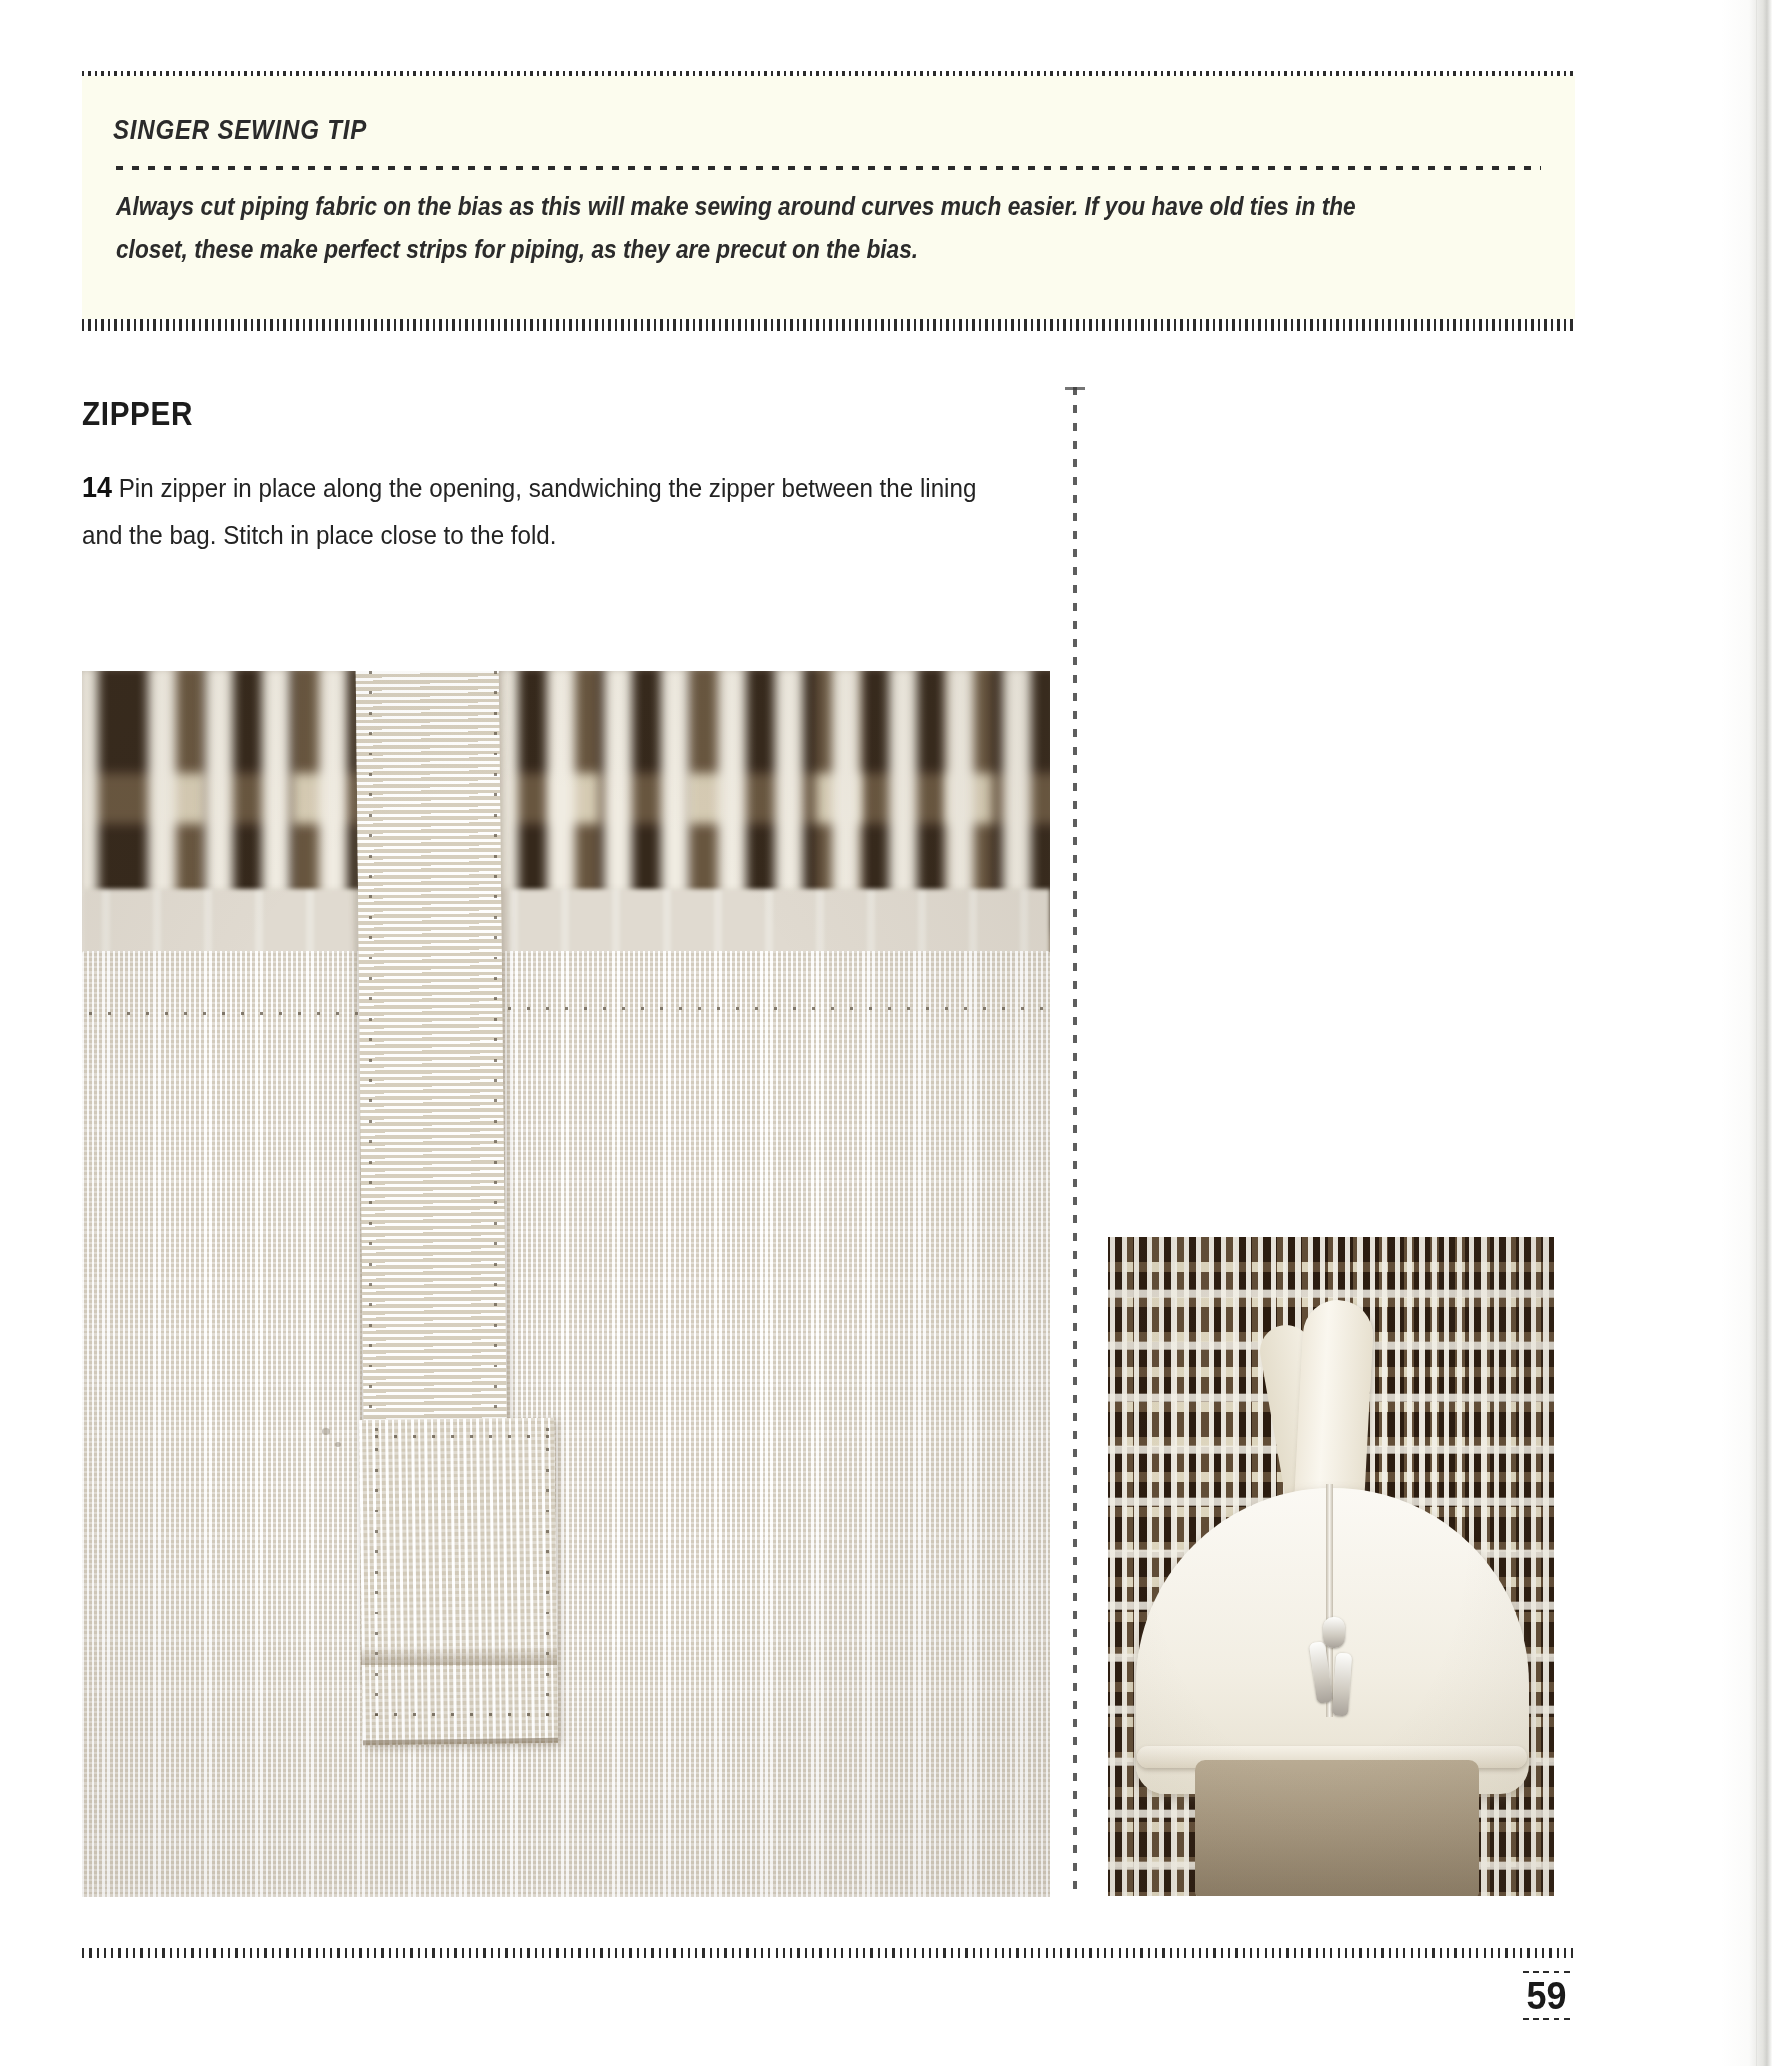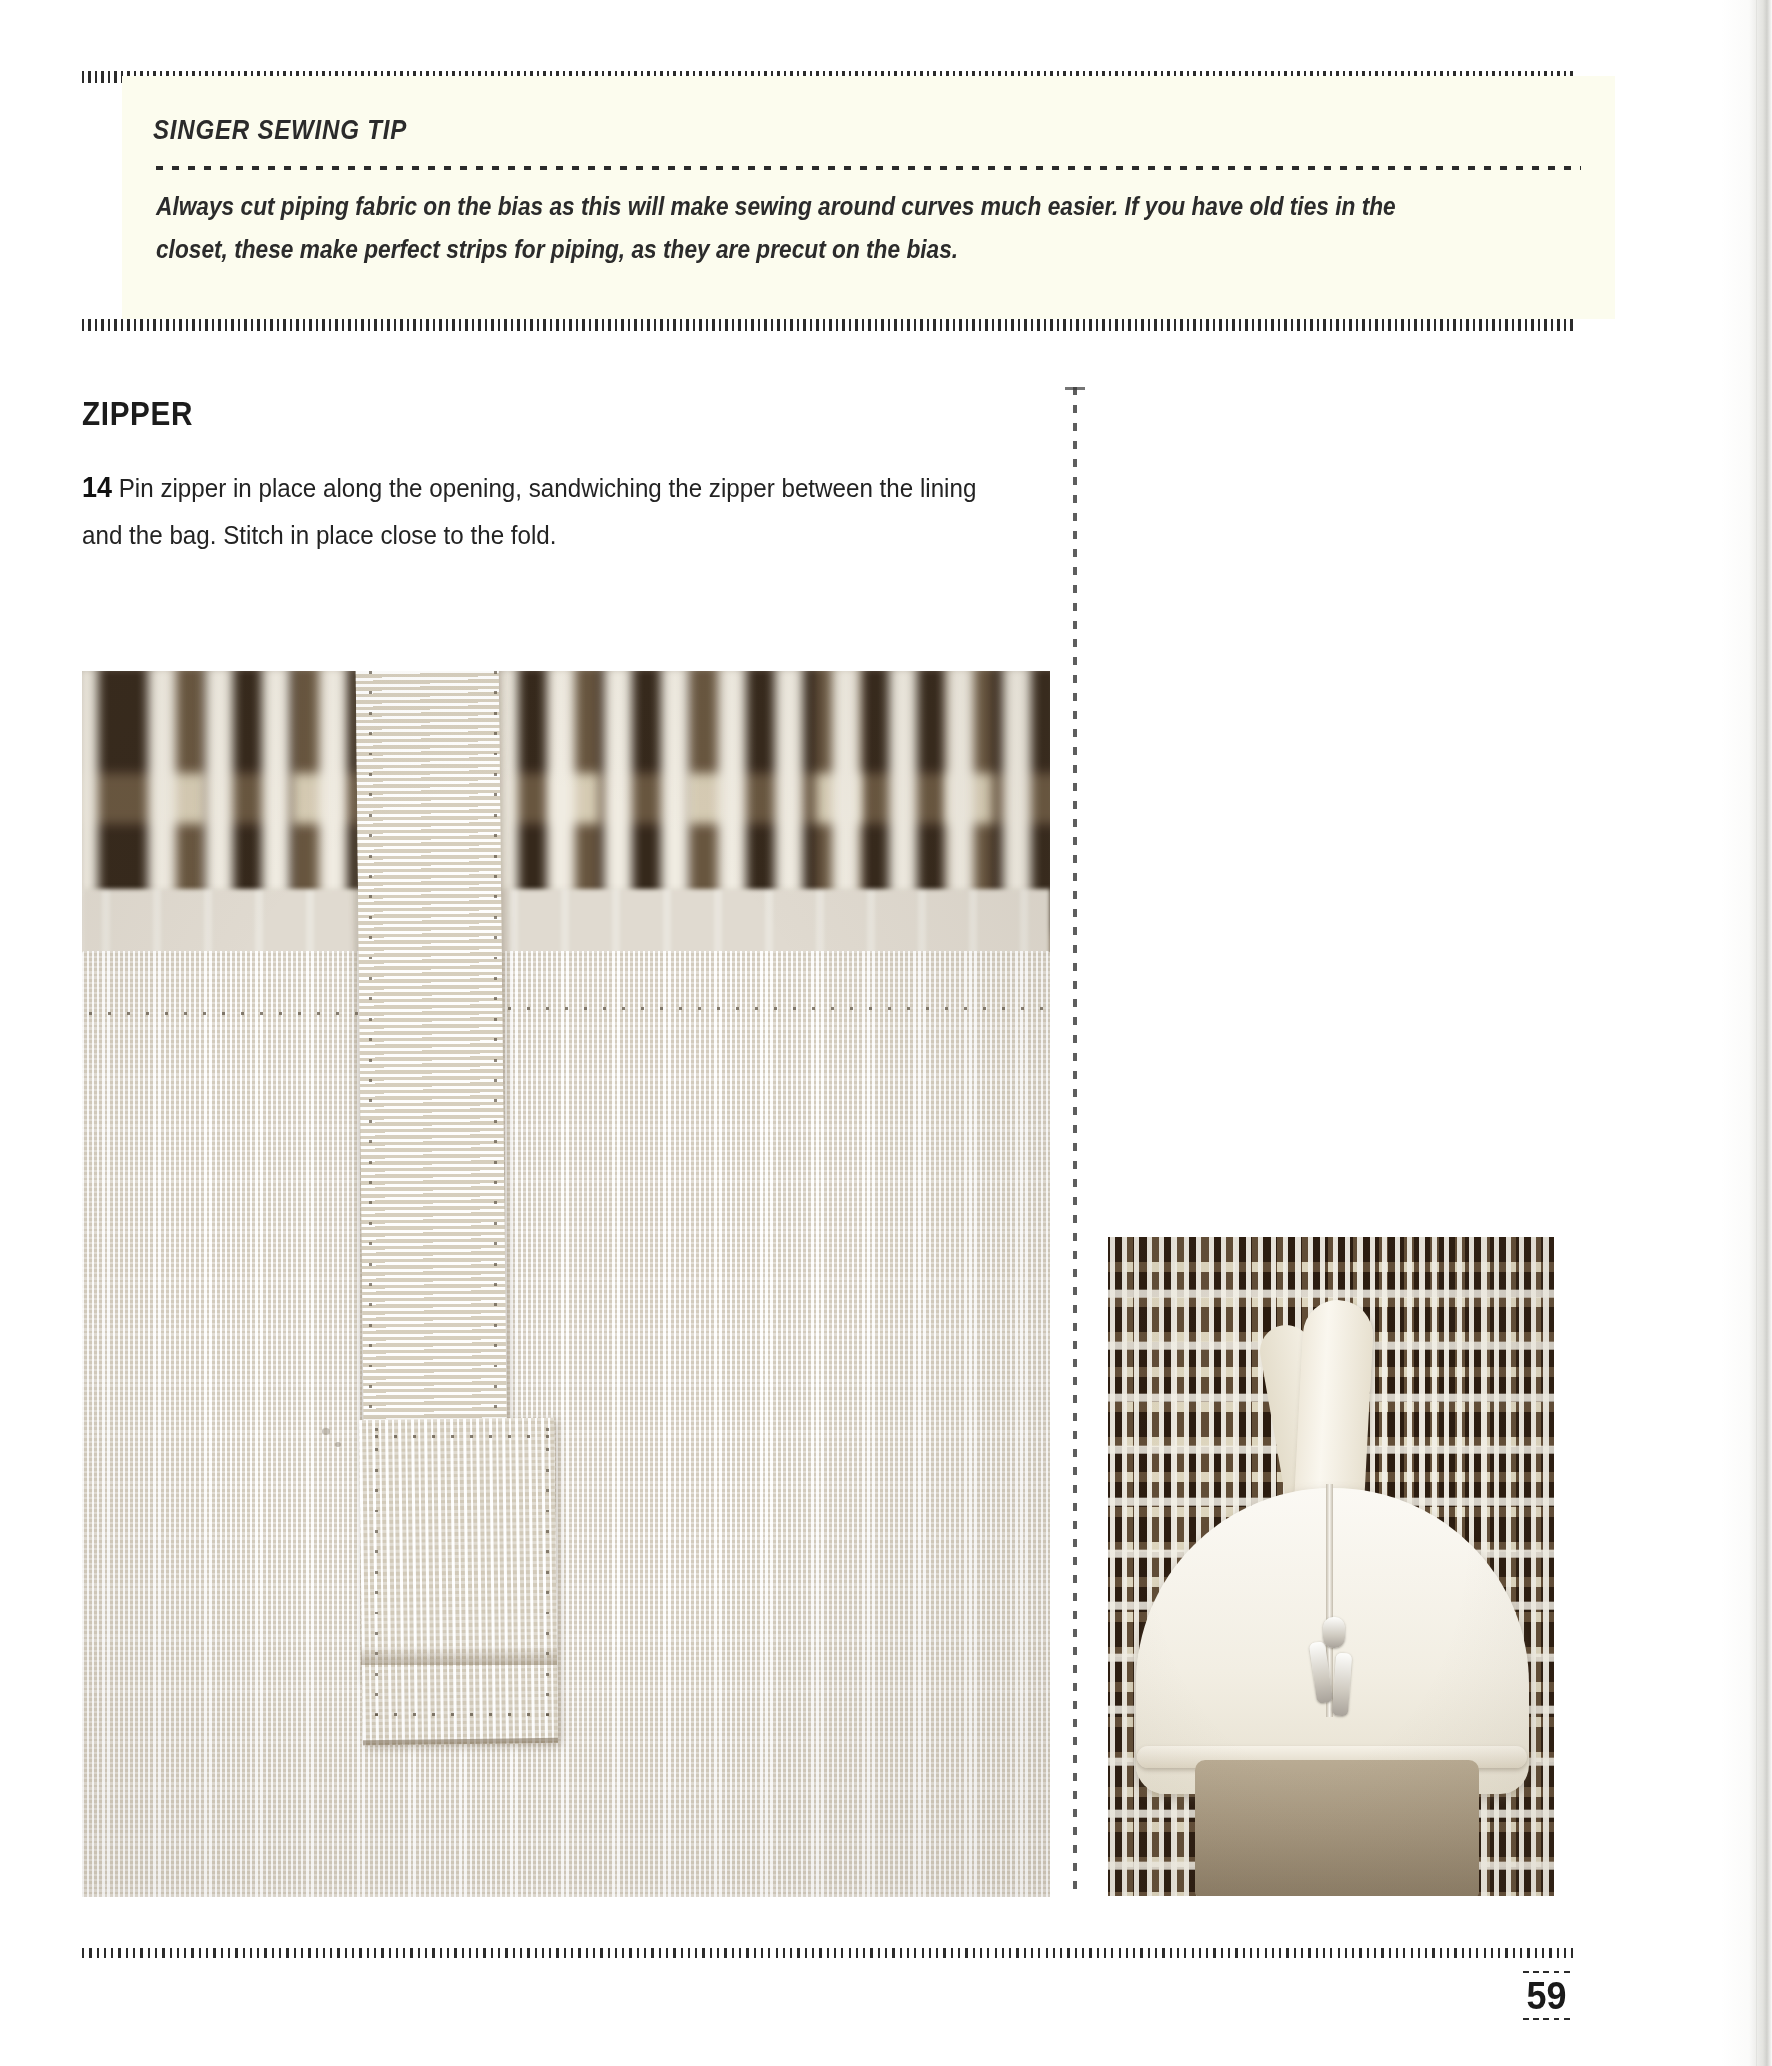--- a/index.html
+++ b/index.html
@@ -70,21 +70,20 @@
   }
 
   
   #tip-box {
     position: absolute;
     left: 82px;
     top: 76px;
     width: 1493px;
     height: 243px;
     background: #fcfcee;
-    margin-left: 40px;
   }
   #tip-top-rule {
     left: 82px;
     top: 71px;
     width: 1493px;
   }
   #tip-bottom-rule {
     left: 82px;
     top: 319px;
     width: 1493px;

